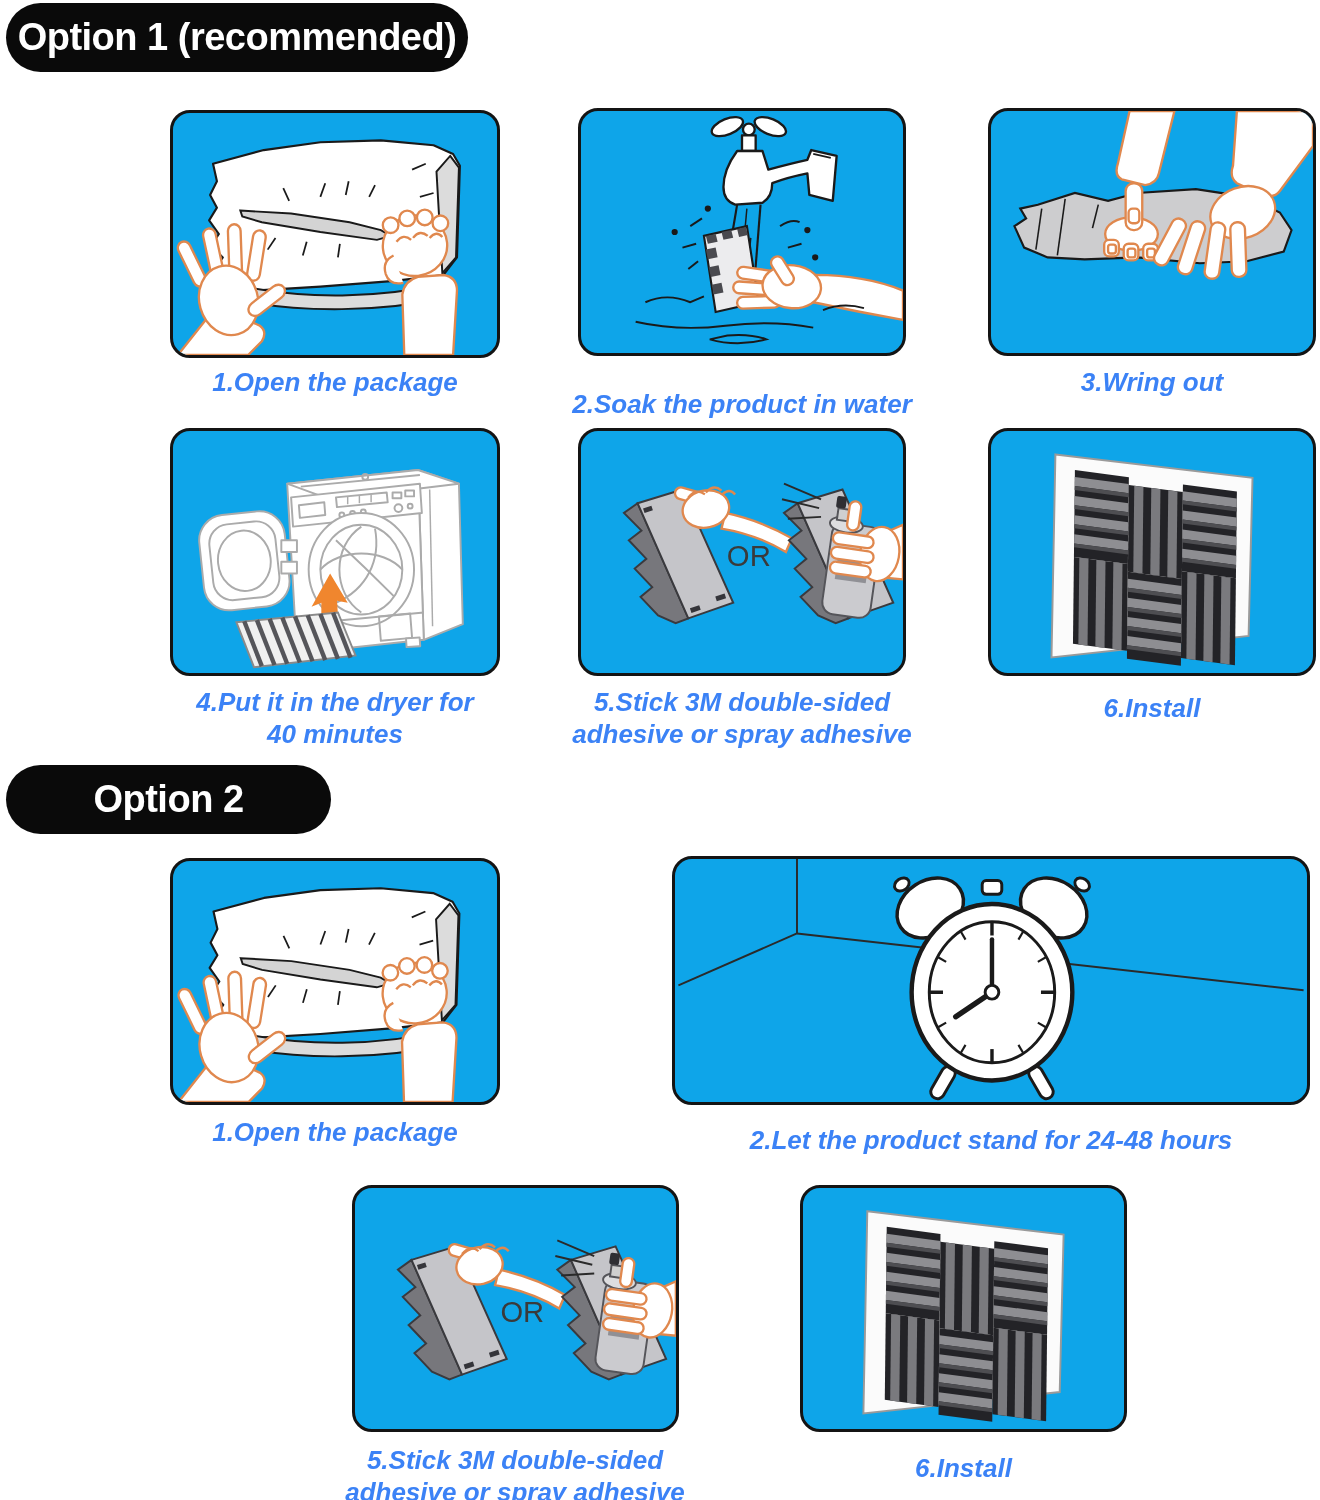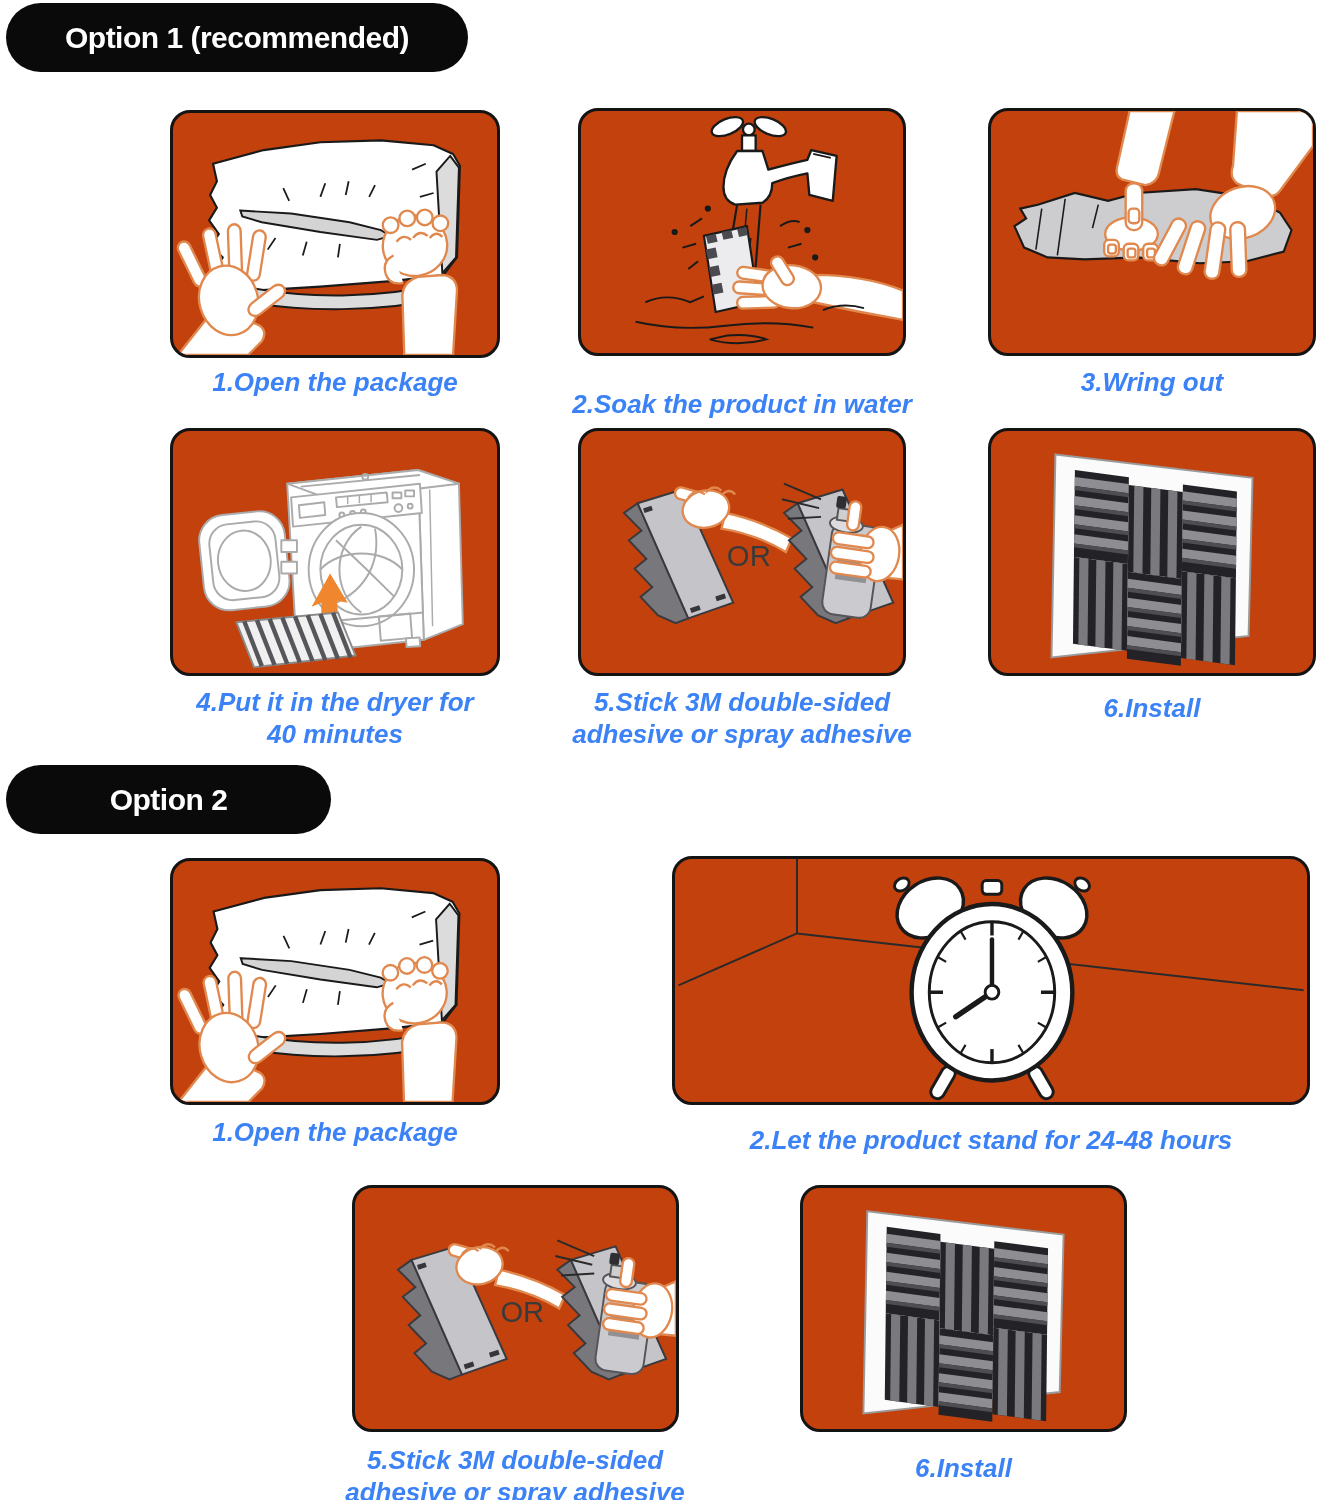--- a/index.html
+++ b/index.html
@@ -2,25 +2,25 @@
 <html><head>
 <meta charset="utf-8">
 <style>
   html,body{margin:0;padding:0;background:#fff;}
   .canvas{
     position:relative;width:1320px;height:1500px;background:#ffffff;
     font-family:"Liberation Sans","DejaVu Sans",sans-serif;overflow:hidden;
   }
   .pill{
     position:absolute;background:#0a0a0a;border-radius:36px;
-    color:#ffffff;font-weight:bold;font-size:30px;letter-spacing:-0.5px;
+    color:#ffffff;font-weight:bold;font-size:38px;letter-spacing:-0.5px;
     display:flex;align-items:center;justify-content:center;text-align:center;
   }
   .panel{
-    position:absolute;background:#c2410c;border:3px solid #141414;border-radius:20px;
+    position:absolute;background:#0ea5e9;border:3px solid #141414;border-radius:20px;
     box-sizing:border-box;overflow:hidden;
   }
   .panel svg{display:block;width:100%;height:100%;}
   .caption{
     position:absolute;text-align:center;color:#3b82f6;font-weight:bold;
     font-size:26px;line-height:32px;font-style:italic;
   }
   .caption span{display:block;}
   svg text{font-family:"Liberation Sans","DejaVu Sans",sans-serif;}
   .defs-holder{position:absolute;width:0;height:0;overflow:hidden;}

